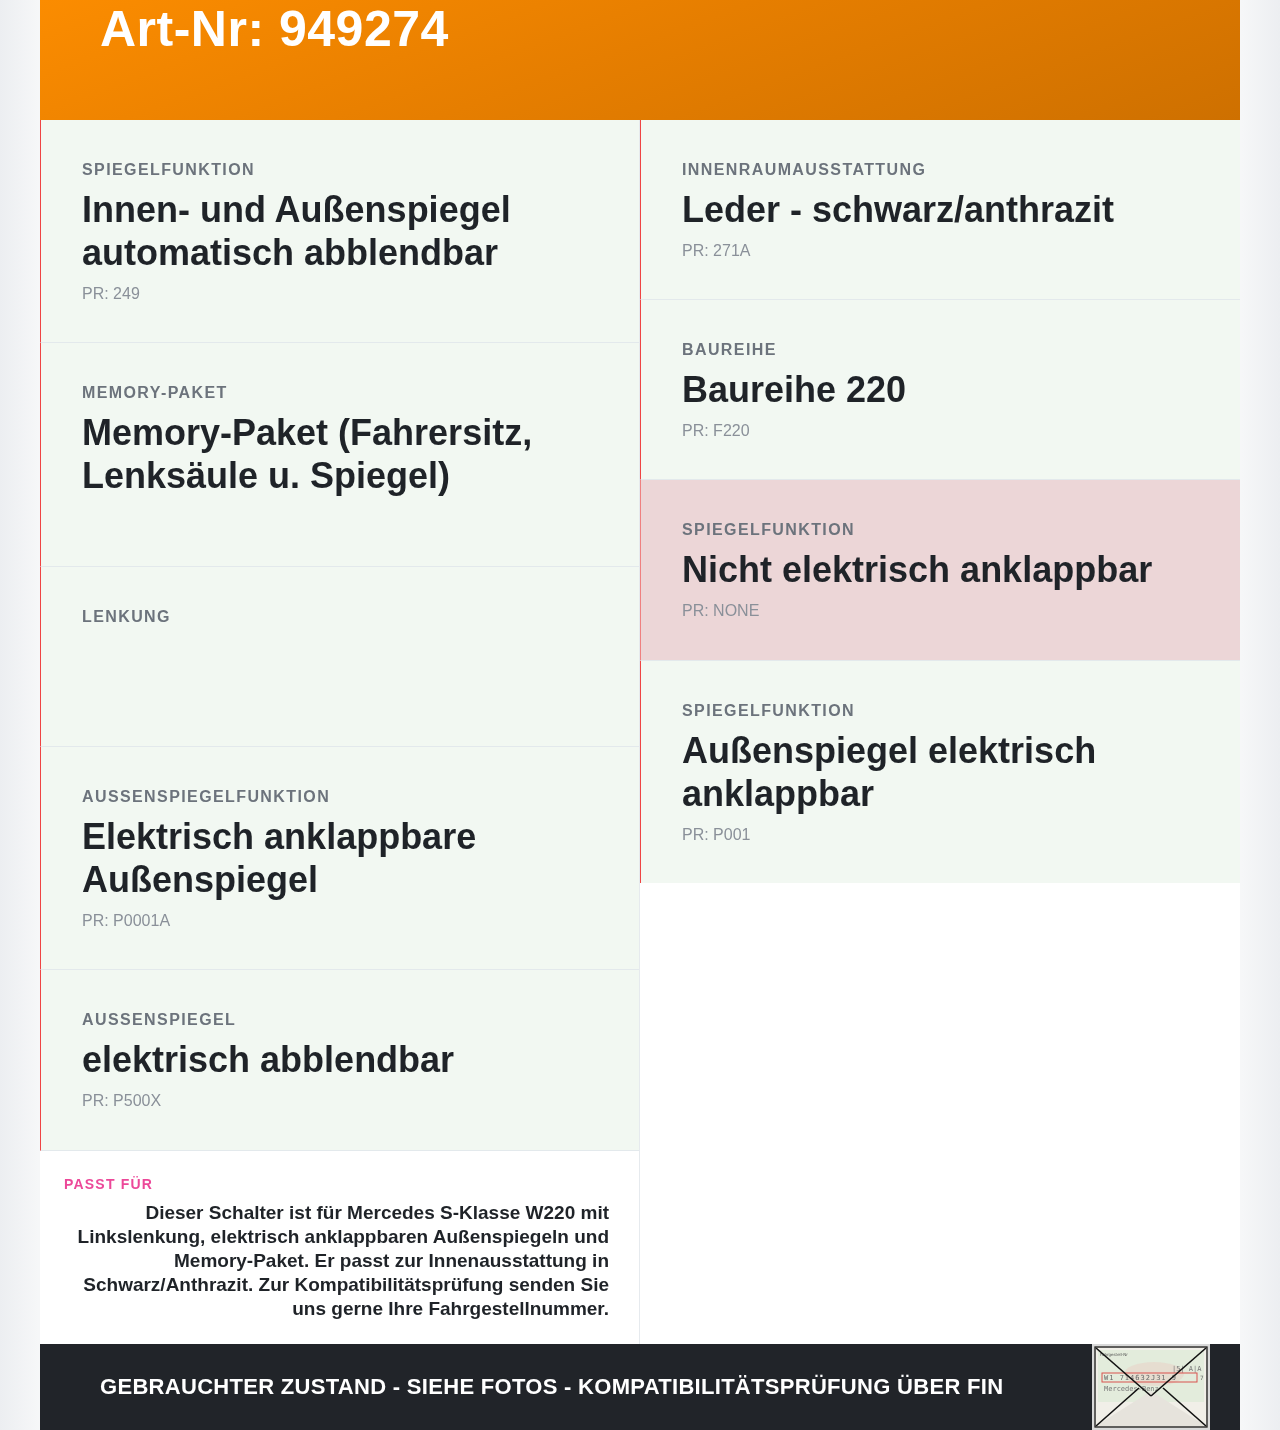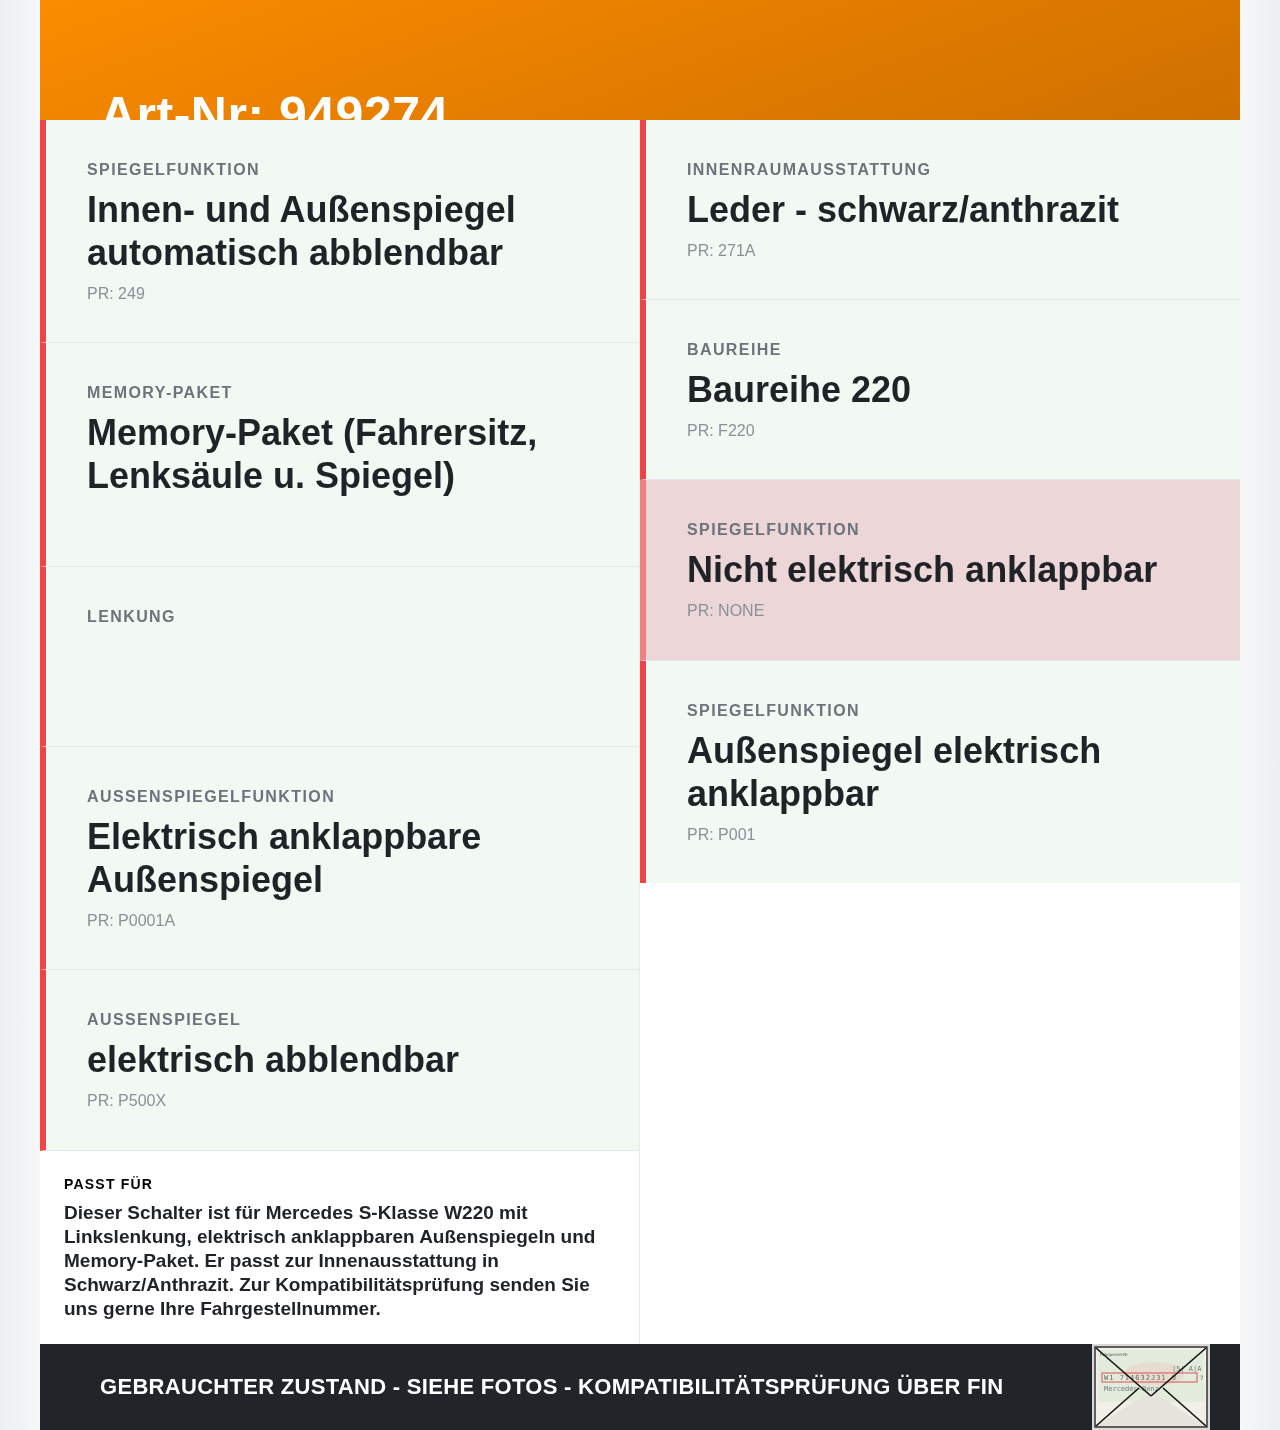--- a/index.html
+++ b/index.html
@@ -9,56 +9,57 @@
     font-family: "Liberation Sans", "DejaVu Sans", sans-serif;
     overflow: hidden;
   }
   .page {
     position: absolute; left: 40px; top: 0; width: 1200px; height: 1430px;
     background: #ffffff;
   }
   .header {
     height: 144px;
     background: linear-gradient(160deg, #fb8c00 0%, #e67e00 45%, #cc6f00 100%);
-    display: flex; align-items: flex-end; padding-left: 60px;
+    display: flex; align-items: flex-start; padding-left: 60px;
   }
   .header h1 {
     color: #ffffff; font-size: 50px; font-weight: 700; letter-spacing: 0.5px;
     font-family: "Liberation Sans", sans-serif;
   }
   .columns { position: absolute; top: 120px; left: 0; width: 1200px; display: flex; }
   .col { width: 600px; }
   .col.left { border-right: 1px solid #e6eaee; }
   .card {
     position: relative;
     background: #f2f8f2;
-    border-left: 6px solid #ef4444;
+    border-left: 1px solid #ef4444;
     border-bottom: 1px solid #e3e9ec;
     padding: 40px 40px 0 41px;
   }
   .card.bad { background: #ecd6d7; border-left-color: #ef8080; }
   .card .label {
     font-size: 16px; font-weight: 700; letter-spacing: 1.4px; color: #6c737c;
     text-transform: uppercase; line-height: 20px;
   }
   .card .value {
     font-size: 36px; font-weight: 700; color: #1f2328; line-height: 43px; margin-top: 8px;
   }
   .card .pr {
     font-size: 16px; color: #8a9099; line-height: 20px; margin-top: 10px;
   }
   .fit {
     background: #ffffff; padding: 24px 24px 0 24px; height: 193px;
   }
   .fit .label {
-    font-size: 14px; font-weight: 700; letter-spacing: 1.2px; color: #000000; line-height: 18px;
+    font-size: 14px; font-weight: 700; letter-spacing: 1.2px; color: #ec4899; line-height: 18px;
   }
   .fit .text {
     font-size: 19px; font-weight: 700; color: #1f2328; line-height: 24px; margin-top: 8px;
     width: 545px;
+    text-align: right;
   }
   .footer {
     position: absolute; left: 0; top: 1344px; width: 1200px; height: 86px;
     background: #212429; display: flex; align-items: center; padding-left: 60px;
   }
   .footer .notice {
     color: #ffffff; font-size: 22px; font-weight: 700; letter-spacing: 0.3px;
   }
   .fin-img {
     position: absolute; left: 1052px; top: 0; width: 118px; height: 86px;

